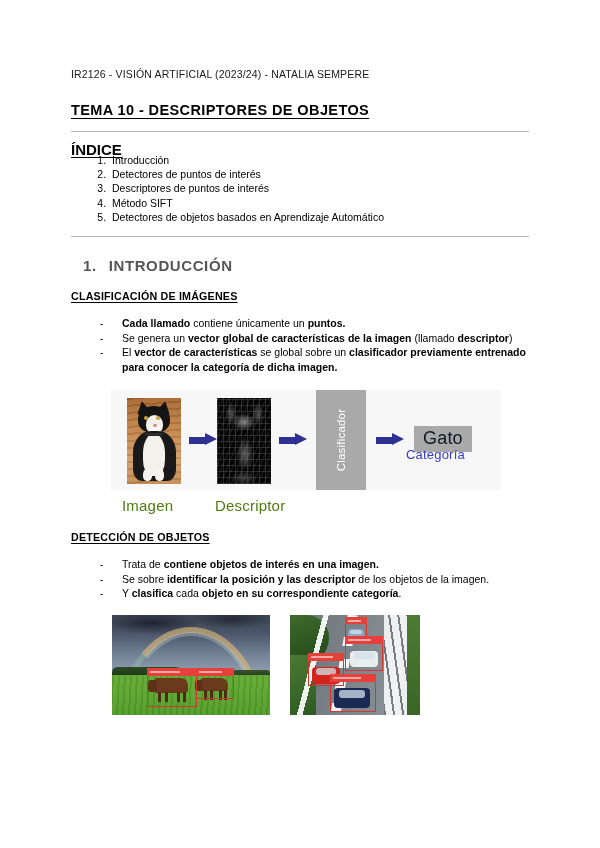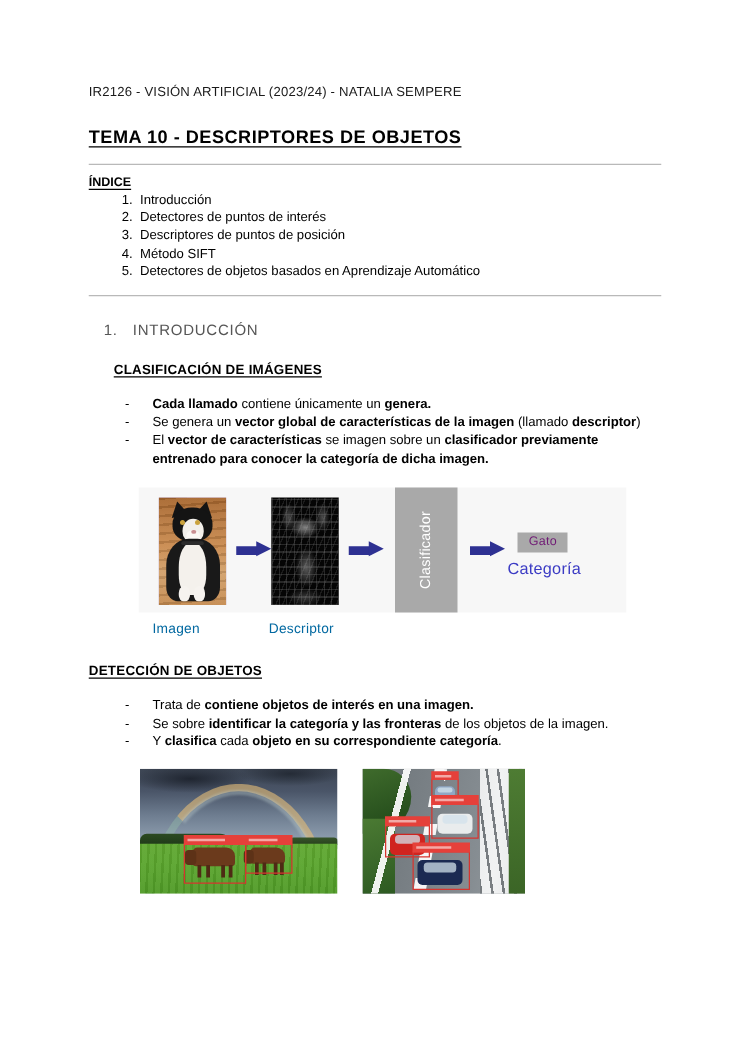--- a/index.html
+++ b/index.html
@@ -57,21 +57,21 @@
     height: 1px;
     background: #b9b9b9;
   }
   .rule.r1 { top: 131px; }
   .rule.r2 { top: 236px; }
 
   .index-title {
     position: absolute;
     left: 0;
     top: 141px;
-    font-size: 10px;
+    font-size: 15px;
     font-weight: bold;
     text-decoration: underline;
     text-underline-offset: 2px;
   }
   .index-list {
     position: absolute;
     left: 11px;
     top: 153px;
     margin: 0;
     padding: 0 0 0 27px;
@@ -79,38 +79,39 @@
     font-size: 10.5px;
     line-height: 14.2px;
   }
   .index-list li { padding-left: 3px; }
 
   
   .section-num {
     position: absolute;
     left: 12px;
     top: 257px;
-    font-size: 12px;
+    font-size: 15px;
     color: #565656;
     letter-spacing: 0.6px;
     white-space: nowrap;
+    font-weight: bold;
   }
   .section-num .n { margin-right: 12px; }
 
   .sub-head {
     position: absolute;
     left: 0;
     font-size: 10.7px;
     font-weight: bold;
     text-decoration: underline;
     text-underline-offset: 2px;
     letter-spacing: 0.2px;
     white-space: nowrap;
   }
-  .sub-head.h1 { top: 290px; margin-left: 20px; }
+  .sub-head.h1 { top: 290px; }
   .sub-head.h2 { top: 531px; text-decoration: underline; }
 
   .bullets {
     position: absolute;
     left: 29px;
     font-size: 10.5px;
     line-height: 14.6px;
     width: 430px;
   }
   .bullets.b1 { top: 316px; }
@@ -240,38 +241,38 @@
     font-size: 11.5px;
     white-space: nowrap;
     letter-spacing: 0.2px;
   }
 
   .gato-box {
     position: absolute;
     left: 303px;
     top: 36px;
     background: #a9a9a9;
-    color: #701a75;
-    font-size: 10px;
+    color: #0f172a;
+    font-size: 18px;
     padding: 2px 9px 3px 9px;
     letter-spacing: 0.2px;
   }
   .categoria {
     position: absolute;
     left: 295px;
     top: 57px;
     color: #3b3bc4;
     font-size: 13px;
     letter-spacing: 0.2px;
   }
 
   .fig-label {
     position: absolute;
-    color: #0369a1;
-    font-size: 11px;
+    color: #4d7c0f;
+    font-size: 15px;
     letter-spacing: 0.2px;
   }
   .fig-label.l-img  { left: 122px; top: 497px; }
   .fig-label.l-desc { left: 215px; top: 497px; }
 
   
   .photo {
     position: absolute;
     overflow: hidden;
   }
@@ -409,58 +410,58 @@
 
     <div class="doc-title">TEMA 10 - DESCRIPTORES DE OBJETOS</div>
 
     <div class="rule r1"></div>
 
     <div class="index-title">ÍNDICE</div>
 
     <ol class="index-list">
       <li>Introducción</li>
       <li>Detectores de puntos de interés</li>
-      <li>Descriptores de puntos de posición</li>
+      <li>Descriptores de puntos de interés</li>
       <li>Método SIFT</li>
       <li>Detectores de objetos basados en Aprendizaje Automático</li>
     </ol>
 
     <div class="rule r2"></div>
 
     <div class="section-num">
       <span class="n">1.</span><span>INTRODUCCIÓN</span>
     </div>
 
     <div class="sub-head h1">CLASIFICACIÓN  DE IMÁGENES</div>
 
     <div class="bullets b1">
       <div class="row">
         <span class="dash">-</span>
-        <span class="txt"><b>Cada llamado</b><span> contiene únicamente un </span><b>genera.</b></span>
+        <span class="txt"><b>Cada llamado</b><span> contiene únicamente un </span><b>puntos.</b></span>
       </div>
       <div class="row">
         <span class="dash">-</span>
         <span class="txt"><span>Se genera un </span><b>vector global de características de la imagen</b><span> (llamado </span><b>descriptor</b><span>)</span></span>
       </div>
       <div class="row">
         <span class="dash">-</span>
-        <span class="txt"><span>El </span><b>vector de características</b><span> se imagen sobre un </span><b>clasificador previamente entrenado para conocer la categoría de dicha imagen.</b></span>
+        <span class="txt"><span>El </span><b>vector de características</b><span> se global sobre un </span><b>clasificador previamente entrenado para conocer la categoría de dicha imagen.</b></span>
       </div>
     </div>
 
     <div class="sub-head h2">DETECCIÓN DE OBJETOS</div>
 
     <div class="bullets b2">
       <div class="row">
         <span class="dash">-</span>
         <span class="txt"><span>Trata de </span><b>contiene objetos de interés en una imagen.</b></span>
       </div>
       <div class="row">
         <span class="dash">-</span>
-        <span class="txt"><span>Se sobre </span><b>identificar la categoría y las fronteras</b><span> de los objetos de la imagen.</span></span>
+        <span class="txt"><span>Se sobre </span><b>identificar la posición y las descriptor</b><span> de los objetos de la imagen.</span></span>
       </div>
       <div class="row">
         <span class="dash">-</span>
         <span class="txt"><span>Y </span><b>clasifica</b><span> cada </span><b>objeto en su correspondiente categoría</b><span>.</span></span>
       </div>
     </div>
   </div>
 
   <div class="figure">
 

